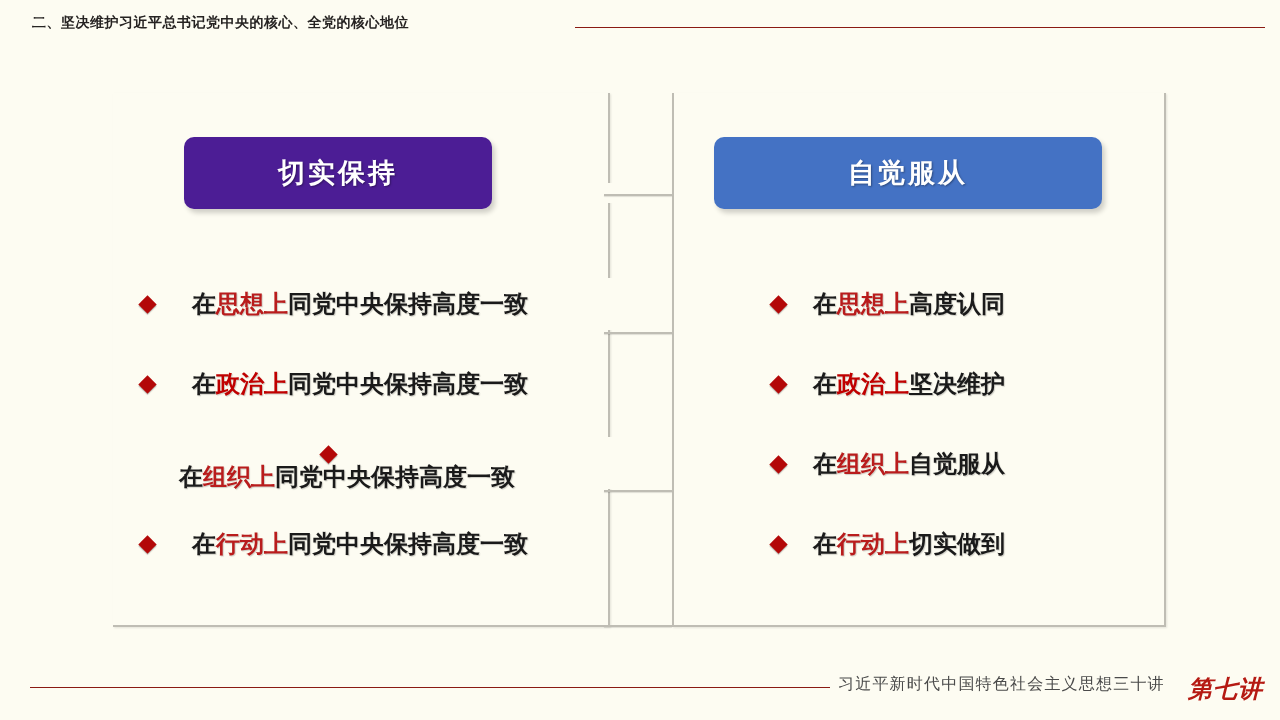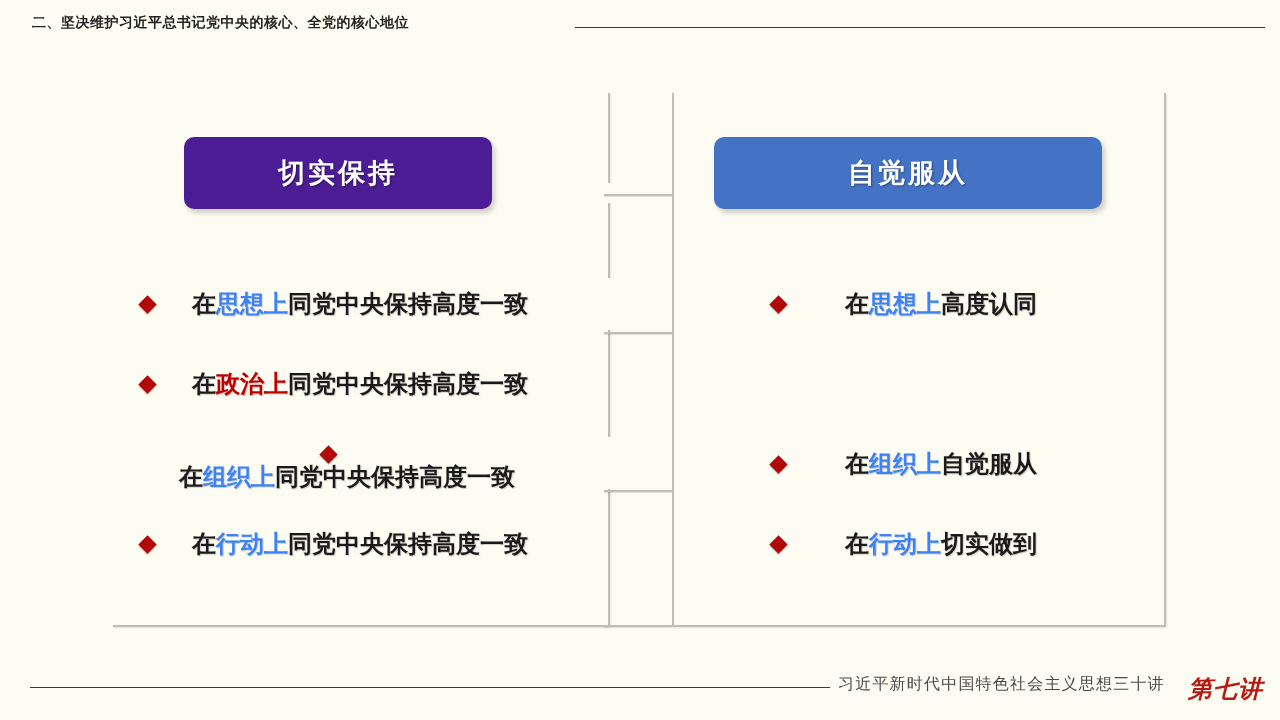--- a/index.html
+++ b/index.html
@@ -117,26 +117,26 @@
     transform: rotate(45deg);
     flex: 0 0 auto;
     box-shadow: 1px 1px 1px rgba(0,0,0,0.25);
   }
   .bullet-text {
     font-size: 24px;
     font-weight: bold;
     color: #1A1A1A;
     text-shadow: 1px 1px 1px rgba(0,0,0,0.18);
   }
-  .hl { color: #3b82f6; }
+  .hl { color: #b91c1c; }
   .hl2 { color: #C00000; }
 
   .left-row .diamond { margin-right: 0; }
   .left-row .bullet-text { margin-left: 38px; }
-  .right-row .bullet-text { margin-left: 60px; }
+  .right-row .bullet-text { margin-left: 28px; }
 
   
   #footer-rule {
     position: absolute;
     left: 30px; top: 687px;
     width: 800px; height: 0;
     border-top: 1.4px solid #8A1A13;
   }
   #footer-text {
     position: absolute;
@@ -216,20 +216,26 @@
     </span>
   </div>
 
   <div class="bullet-row right-row" style="left:772px;top:288px;">
     <span class="diamond"></span>
     <span class="bullet-text">
       <span>在</span><span class="hl">思想上</span><span>高度认同</span>
     </span>
   </div>
 
+  <div class="bullet-row right-row" style="left:772px;top:368px;">
+    <span class="diamond"></span>
+    <span class="bullet-text">
+      <span>在</span><span class="hl2">政治上</span><span>坚决维护</span>
+    </span>
+  </div>
 
   <div class="bullet-row right-row" style="left:772px;top:448px;justify-content:flex-end;">
     <span class="diamond"></span>
     <span class="bullet-text">
       <span>在</span><span class="hl">组织上</span><span>自觉服从</span>
     </span>
   </div>
 
   <div class="bullet-row right-row" style="left:772px;top:528px;">
     <span class="diamond"></span>

